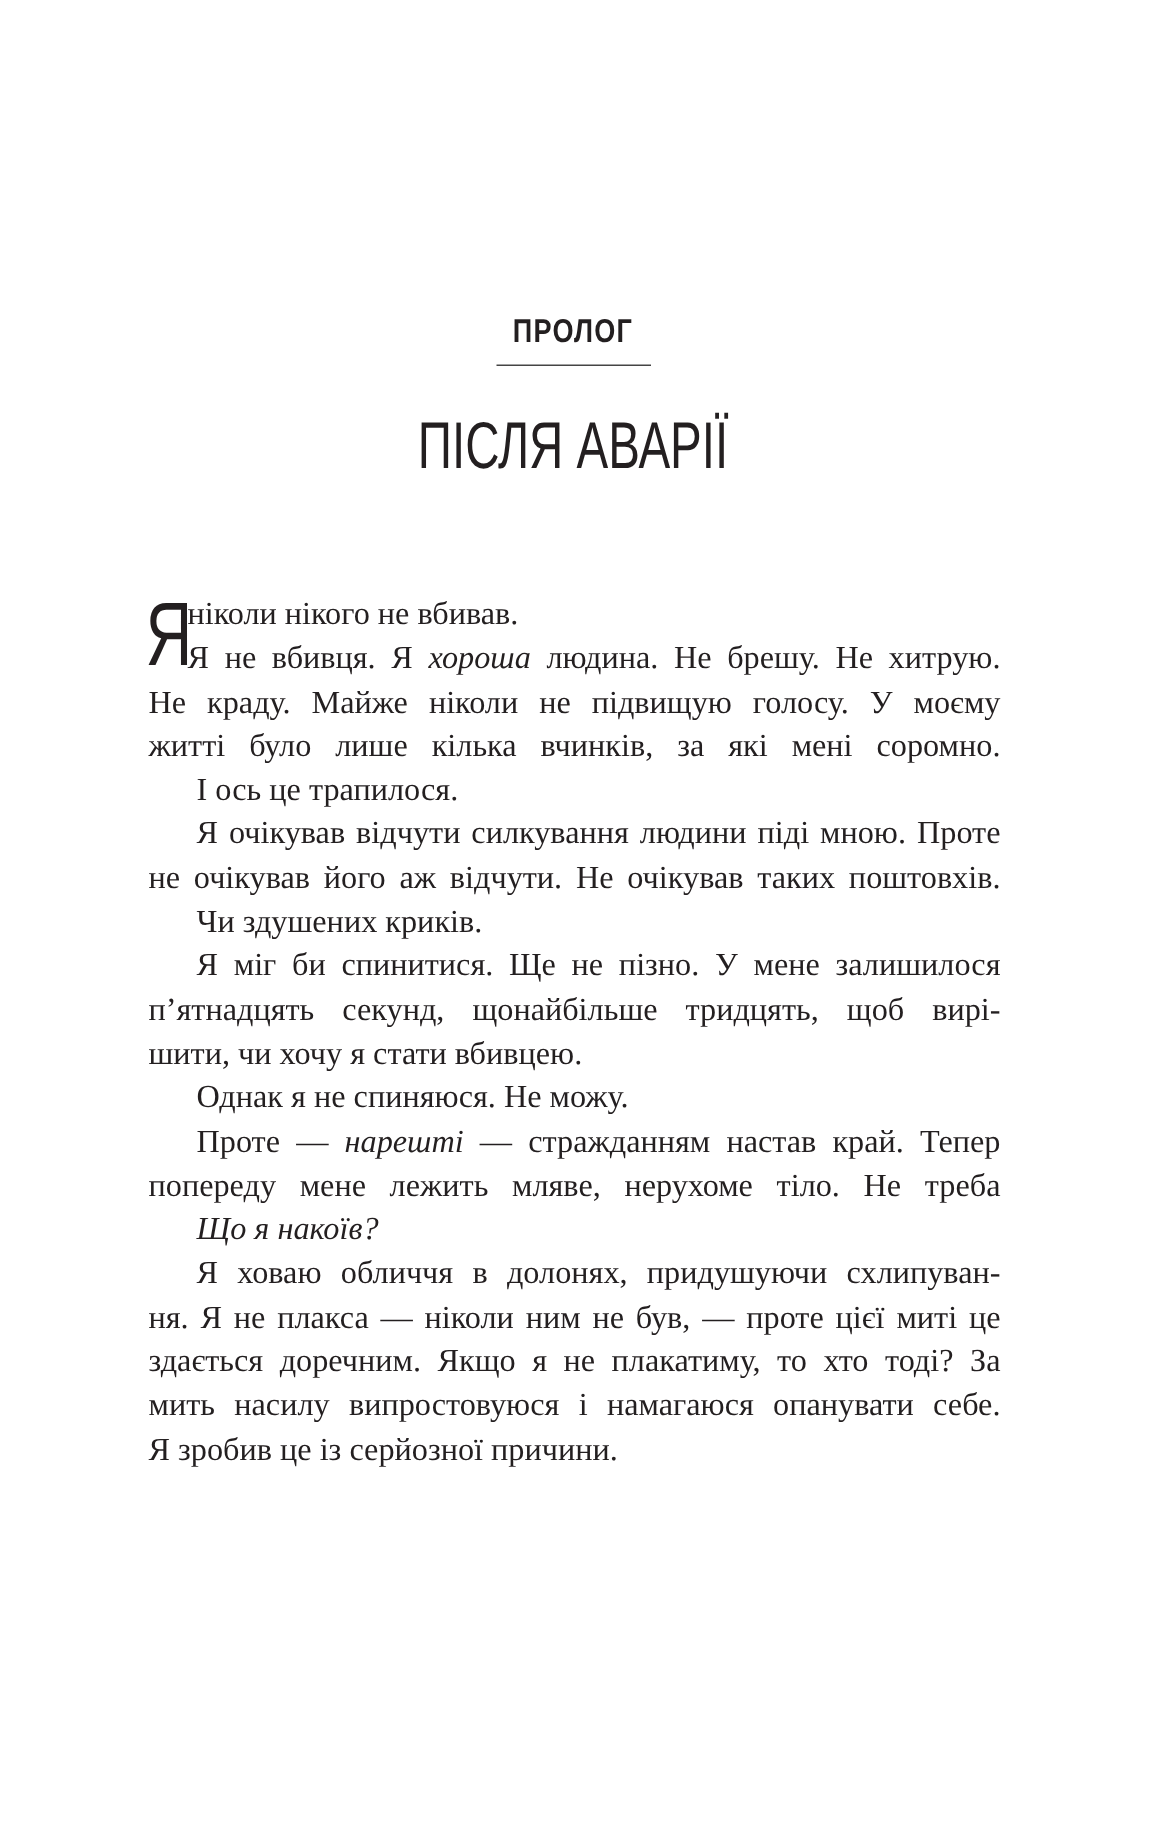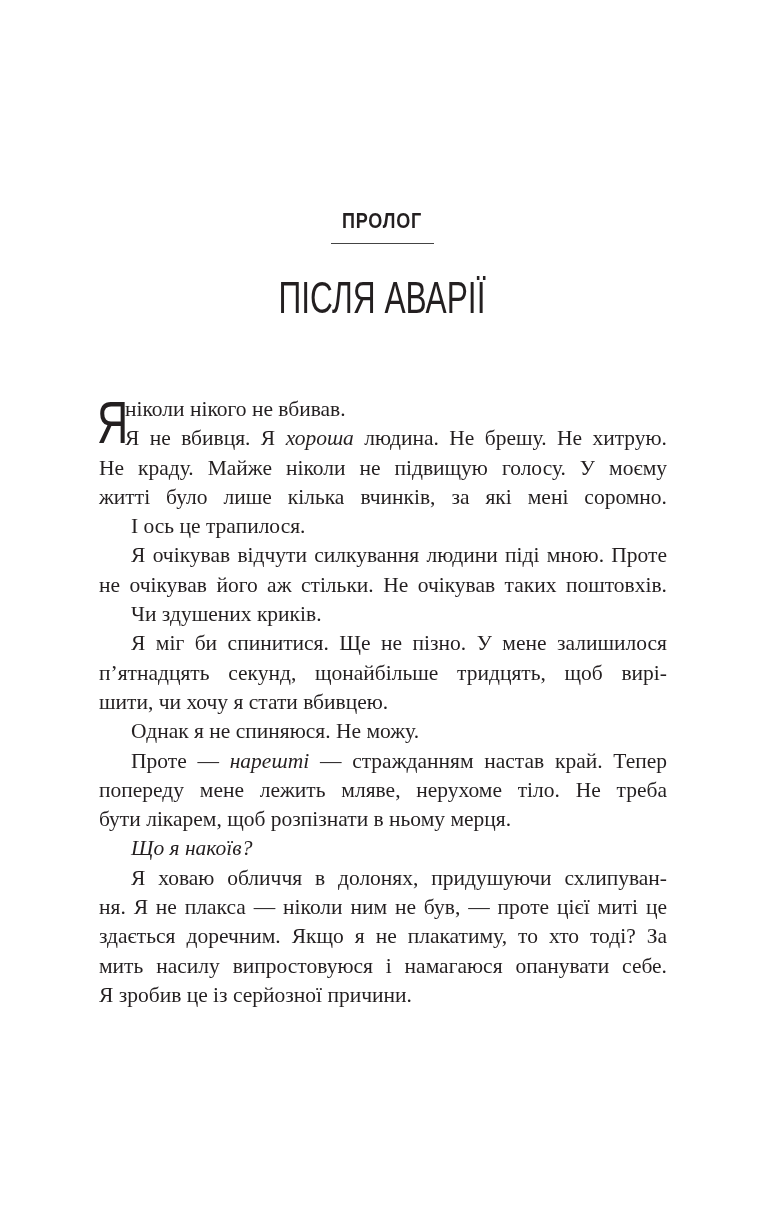--- a/index.html
+++ b/index.html
@@ -99,33 +99,32 @@
       <span class="dropcap">Я</span>
       <span class="line">ніколи нікого не вбивав.</span>
       <span class="line just"><span>Я не вбивця. Я </span><em>хороша</em><span> людина. Не брешу. Не хитрую.</span></span>
     </div>
     <span class="line just">Не краду. Майже ніколи не підвищую голосу. У моєму</span>
     <span class="line just">житті було лише кілька вчинків, за які мені соромно.</span>
 
     <span class="line indent">І ось це трапилося.</span>
 
     <span class="line just indent">Я очікував відчути силкування людини піді мною. Проте</span>
-    <span class="line just">не очікував його аж стільки. Не очікував таких поштовхів.</span>
+    <span class="line just">не очікував його аж відчути. Не очікував таких поштовхів.</span>
 
     <span class="line indent">Чи здушених криків.</span>
 
     <span class="line just indent">Я міг би спинитися. Ще не пізно. У мене залишилося</span>
     <span class="line just">п’ятнадцять секунд, щонайбільше тридцять, щоб вирі-</span>
     <span class="line">шити, чи хочу я стати вбивцею.</span>
 
     <span class="line indent">Однак я не спиняюся. Не можу.</span>
 
     <span class="line just indent"><span>Проте — </span><em>нарешті</em><span> — стражданням настав край. Тепер</span></span>
     <span class="line just">попереду мене лежить мляве, нерухоме тіло. Не треба</span>
-    <span class="line">бути лікарем, щоб розпізнати в ньому мерця.</span>
 
     <span class="line indent"><em>Що я накоїв?</em></span>
 
     <span class="line just indent">Я ховаю обличчя в долонях, придушуючи схлипуван-</span>
     <span class="line just">ня. Я не плакса — ніколи ним не був, — проте цієї миті це</span>
     <span class="line just">здається доречним. Якщо я не плакатиму, то хто тоді? За</span>
     <span class="line just">мить насилу випростовуюся і намагаюся опанувати себе.</span>
     <span class="line">Я зробив це із серйозної причини.</span>
 
   </div>

